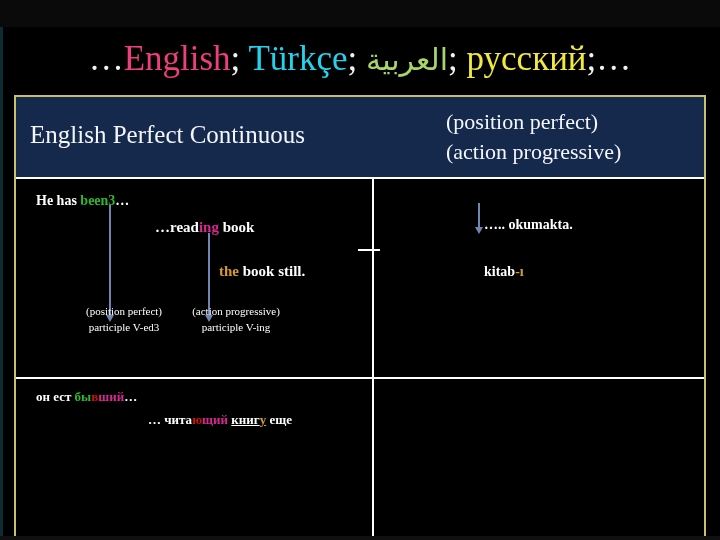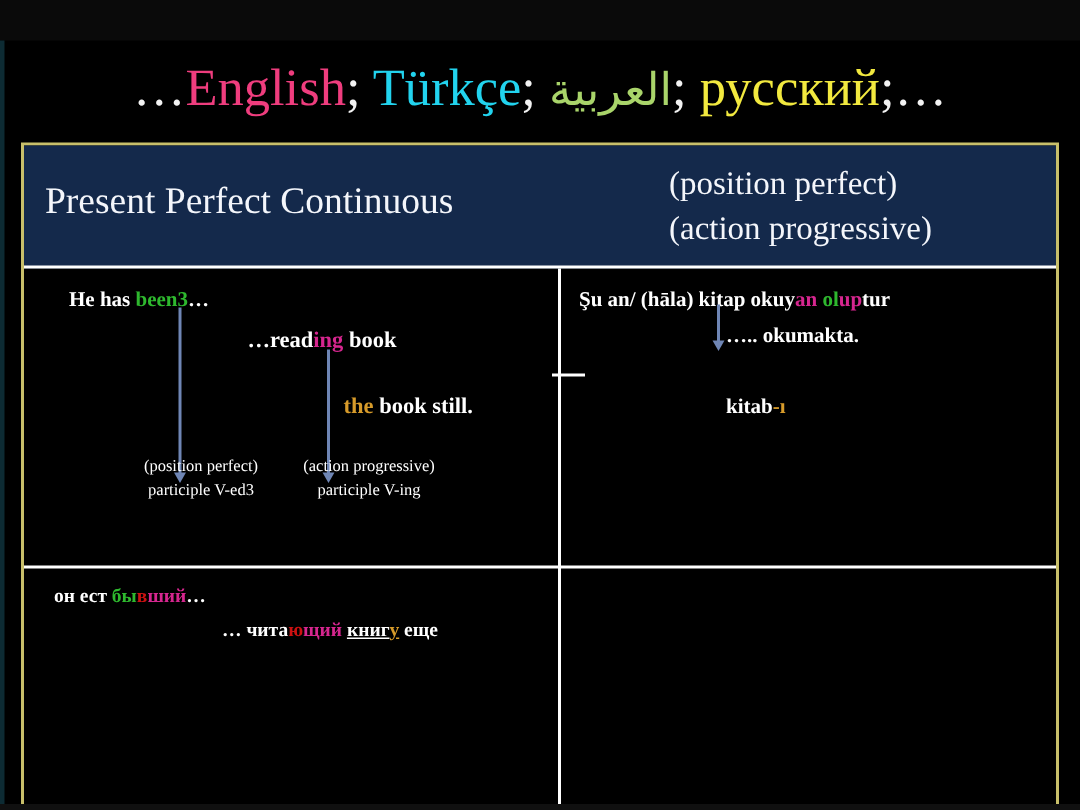--- a/index.html
+++ b/index.html
@@ -105,21 +105,21 @@
   }
   .hline {
     position: absolute;
     left: 0; right: 0;
     top: 198px;
     height: 2px;
     background: #ffffff;
   }
 
   .cell { position: absolute; }
-  .cell-en  { left: 16px;     top: 0;    width: 316px; height: 198px; }
+  .cell-en  { left: 6px;     top: 0;    width: 316px; height: 198px; }
   .cell-tr  { left: 358px; top: 0;    right: 0;     height: 198px; }
   .cell-ru  { left: 0;     top: 200px; width: 356px; bottom: 0; }
   .cell-blank { left: 358px; top: 200px; right: 0;   bottom: 0; }
 
   .line {
     position: absolute;
     white-space: nowrap;
     font-weight: bold;
     color: #ffffff;
   }
@@ -202,21 +202,21 @@
   <div class="lang-banner">
     <span class="l-dots">…</span><span class="l-en">English</span><span class="l-semi">;</span>
     <span class="l-tr">Türkçe</span><span class="l-semi">;</span>
     <span class="l-ar">العربية</span><span class="l-semi">;</span>
     <span class="l-ru">русский</span><span class="l-semi">;</span><span class="l-dots">…</span>
   </div>
 
   <div class="frame">
 
     <div class="hdr">
-      <div class="hdr-title">Present Perfect Continuous</div>
+      <div class="hdr-title">English Perfect Continuous</div>
       <div class="hdr-sub">
         <div>(position perfect)</div>
         <div>(action progressive)</div>
       </div>
     </div>
 
     <div class="tbl-body">
       <div class="vline"></div>
       <div class="hline"></div>
 
@@ -238,21 +238,20 @@
         <div class="lbl-row">
           <span class="p1">(position perfect)</span><span class="p2">(action progressive)</span>
         </div>
         <div class="lbl-row2">
           <span class="p1">participle V-ed3</span><span class="p2">participle V-ing</span>
         </div>
       </div>
 
       <div class="cell cell-tr">
 
-        <div class="line tr-l1"><span class="c-white">Şu an/ (hāla)  kitap  okuy</span><span class="c-magenta">an</span><span class="c-white">  </span><span class="c-green">ol</span><span class="c-magenta">up</span><span class="c-white">tur</span></div>
 
         <div class="line tr-l2">….. okumakta.</div>
 
 
         <div class="line tr-l4"><span class="c-white">kitab</span><span class="c-gold">-ı</span></div>
 
         <div class="arrow-v" style="left:104px; top:24px; height:26px;"></div>
         <div class="arrow-head" style="left:101px; top:48px;"></div>
       </div>
 

